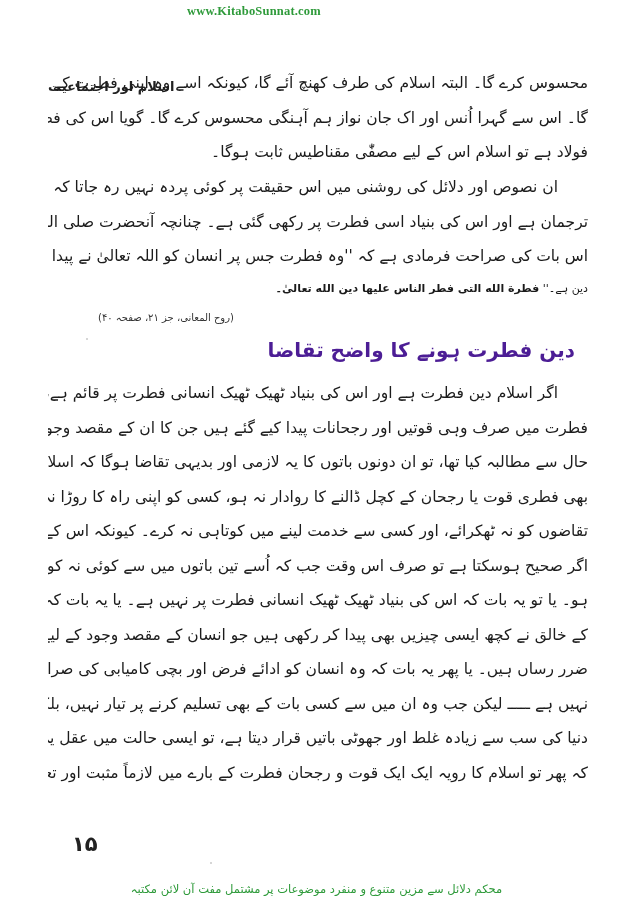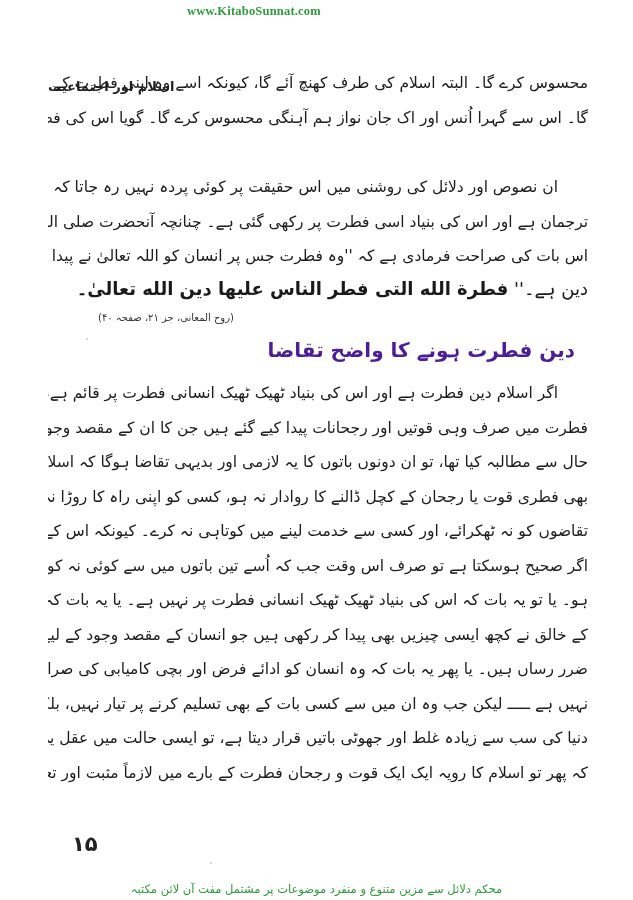--- a/index.html
+++ b/index.html
@@ -65,21 +65,21 @@
     #para1 { top: 66px; }
     #para2 { top: 170px; }
     #para3 { top: 376px; }
     .arabic-line {
       position: absolute;
       top: 272px;
       left: 48px;
       width: 540px;
       direction: rtl;
       text-align: right;
-      font-size: 18px;
+      font-size: 11px;
       line-height: 34px;
       white-space: nowrap;
     }
     .arabic-line .arabic-quote {
       font-family: "DejaVu Sans", sans-serif;
       font-weight: bold;
     }
     .citation {
       position: absolute;
       top: 312px;
@@ -129,20 +129,21 @@
 </head>
 <body>
 
 <div class="site-url">www.KitaboSunnat.com</div>
 
 <div class="running-header">اسلام اور اجتماعیت</div>
 
 <div class="body-text" id="para1">
   <span class="line">محسوس کرے گا۔ البتہ اسلام کی طرف کھنچ آئے گا، کیونکہ اسے وہ اپنی فطرت کے عین مطابق پائے</span>
   <span class="line">گا۔ اس سے گہرا اُنس اور اک جان نواز ہم آہنگی محسوس کرے گا۔ گویا اس کی فطرت اگر خالص</span>
+  <span class="line last">فولاد ہے تو اسلام اس کے لیے مصفّٰی مقناطیس ثابت ہوگا۔</span>
 </div>
 
 <div class="body-text" id="para2">
   <span class="line indent">ان نصوص اور دلائل کی روشنی میں اس حقیقت پر کوئی پردہ نہیں رہ جاتا کہ اسلام فطرت کا</span>
   <span class="line">ترجمان ہے اور اس کی بنیاد اسی فطرت پر رکھی گئی ہے۔ چنانچہ آنحضرت صلی اللہ علیہ وسلم نے خود بھی</span>
   <span class="line">اس بات کی صراحت فرمادی ہے کہ ''وہ فطرت جس پر انسان کو اللہ تعالیٰ نے پیدا کیا ہے اس کا یہی</span>
 </div>
 
 <div class="arabic-line">
   <span>دین ہے۔''</span>

